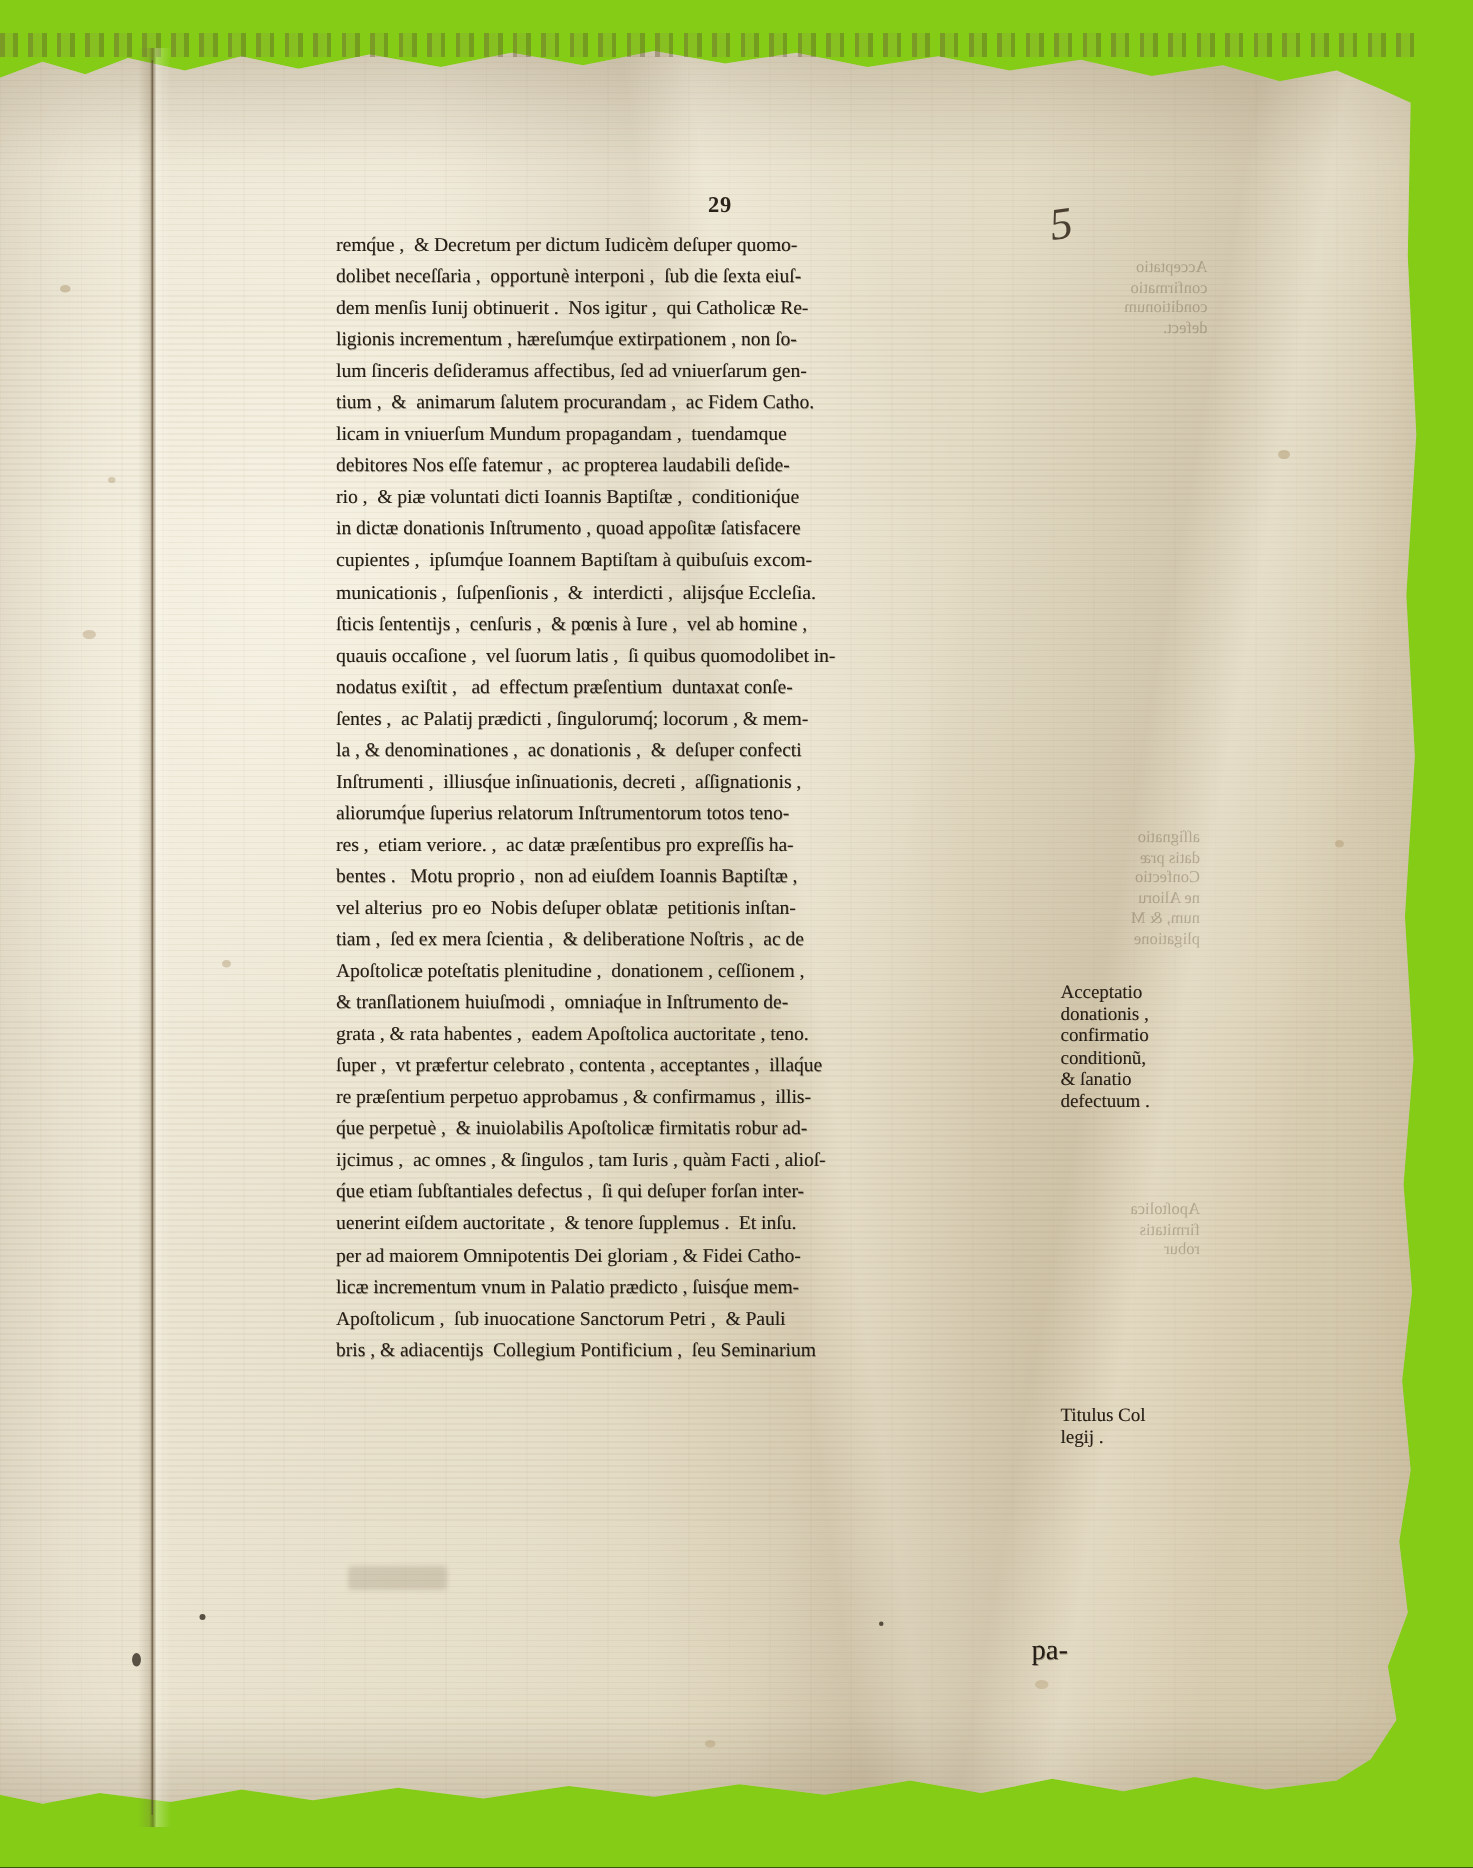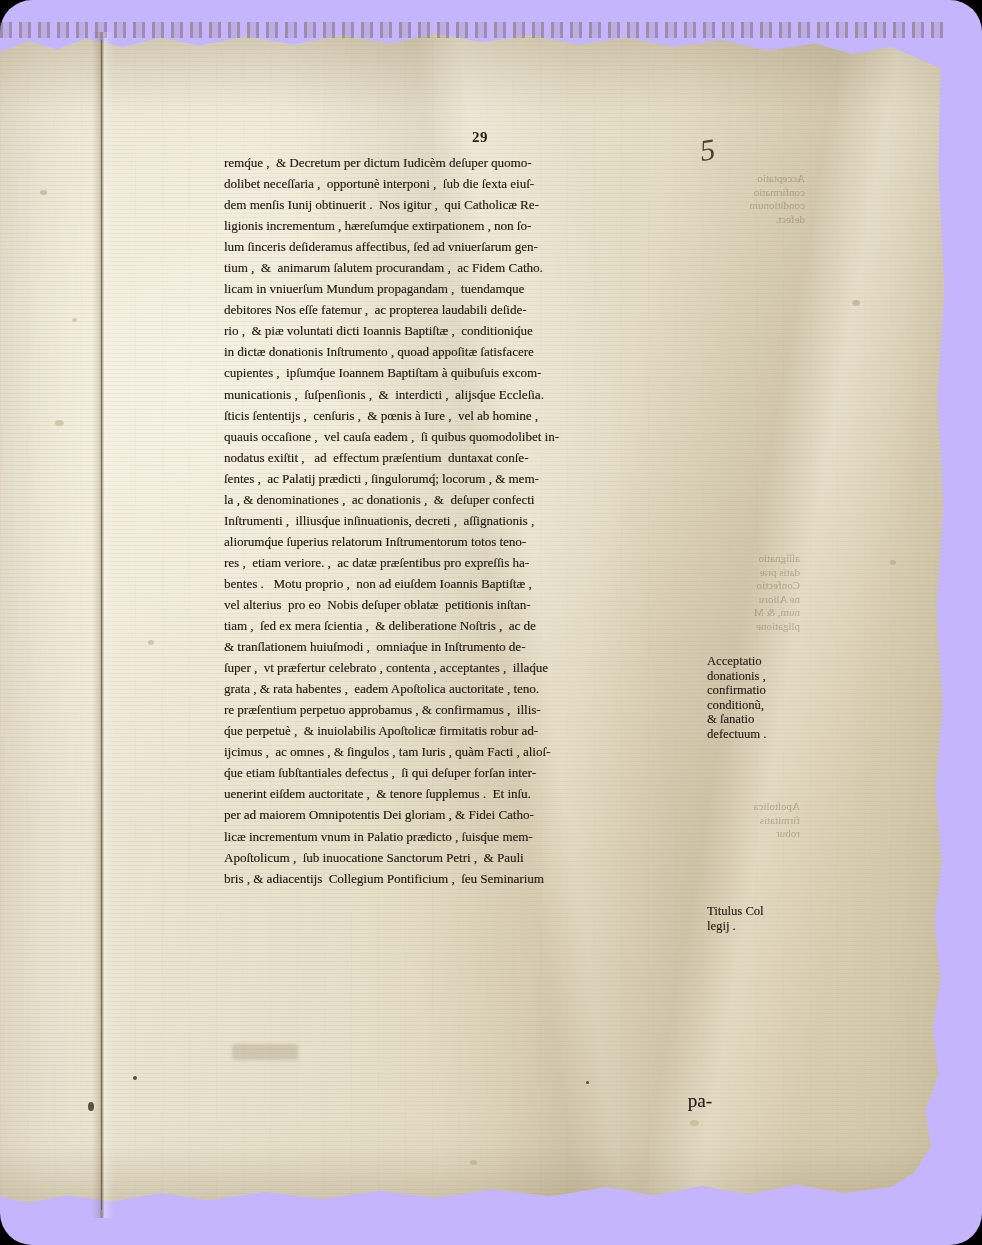--- a/index.html
+++ b/index.html
@@ -5,23 +5,22 @@
   * { box-sizing: border-box; }
   html, body {
     margin: 0; padding: 0;
     width: 982px; height: 1245px;
     background: #000000;
     overflow: hidden;
   }
   #stage {
     position: relative;
     width: 982px; height: 1245px;
-    background: #c4b5fd;
+    background: #84cc16;
     font-family: "Liberation Serif", "DejaVu Serif", serif;
-    border-radius: 32px;
   }
 
   
   .leaf {
     position: absolute;
     left: 0px; top: 28px;
     width: 948px; height: 1190px;
     background:
       radial-gradient(ellipse 70% 55% at 20% 30%, rgba(255,252,240,0.55), rgba(255,252,240,0) 70%),
       radial-gradient(ellipse 60% 50% at 78% 72%, rgba(214,200,168,0.40), rgba(214,200,168,0) 72%),
@@ -139,21 +138,21 @@
   
   .marginal {
     position: absolute;
     color: #271f17;
     font-size: 12.6px;
     line-height: 14.6px;
     white-space: pre-line;
     text-shadow: 0.3px 0.3px 0.3px rgba(60,46,28,0.40);
   }
   #note-acceptatio { left: 707px; top: 654px; width: 104px; }
-  #note-titulus    { left: 707px; top: 904px; width: 104px; }
+  #note-titulus    { left: 707px; top: 936px; width: 104px; }
 
   
   .showthrough {
     position: absolute;
     color: rgba(86,72,50,0.33);
     font-size: 11px;
     line-height: 13.6px;
     transform: scaleX(-1);
     white-space: pre-line;
     pointer-events: none;
@@ -210,33 +209,34 @@
     <div class="line">ligionis incrementum , hæreſumq́ue extirpationem , non ſo-</div>
     <div class="line">lum ſinceris deſideramus affectibus, ſed ad vniuerſarum gen-</div>
     <div class="line">tium ,  &amp;  animarum ſalutem procurandam ,  ac Fidem Catho.</div>
     <div class="line">licam in vniuerſum Mundum propagandam ,  tuendamque</div>
     <div class="line">debitores Nos eſſe fatemur ,  ac propterea laudabili deſide-</div>
     <div class="line">rio ,  &amp; piæ voluntati dicti Ioannis Baptiſtæ ,  conditioniq́ue</div>
     <div class="line">in dictæ donationis Inſtrumento , quoad appoſitæ ſatisfacere</div>
     <div class="line">cupientes ,  ipſumq́ue Ioannem Baptiſtam à quibuſuis excom-</div>
     <div class="line">municationis ,  ſuſpenſionis ,  &amp;  interdicti ,  alijsq́ue Eccleſia.</div>
     <div class="line">ſticis ſententijs ,  cenſuris ,  &amp; pœnis à Iure ,  vel ab homine ,</div>
-    <div class="line">quauis occaſione ,  vel cauſa eadem ,  ſi quibus quomodolibet in-</div>
+    <div class="line">quauis occaſione ,  vel ſuorum latis ,  ſi quibus quomodolibet in-</div>
     <div class="line">nodatus exiſtit ,   ad  effectum præſentium  duntaxat conſe-</div>
     <div class="line">ſentes ,  ac Palatij prædicti , ſingulorumq́; locorum , &amp; mem-</div>
     <div class="line">la , &amp; denominationes ,  ac donationis ,  &amp;  deſuper confecti</div>
     <div class="line">Inſtrumenti ,  illiusq́ue inſinuationis, decreti ,  aſſignationis ,</div>
     <div class="line">aliorumq́ue ſuperius relatorum Inſtrumentorum totos teno-</div>
     <div class="line">res ,  etiam veriore. ,  ac datæ præſentibus pro expreſſis ha-</div>
     <div class="line">bentes .   Motu proprio ,  non ad eiuſdem Ioannis Baptiſtæ ,</div>
     <div class="line">vel alterius  pro eo  Nobis deſuper oblatæ  petitionis inſtan-</div>
     <div class="line">tiam ,  ſed ex mera ſcientia ,  &amp; deliberatione Noſtris ,  ac de</div>
+    <div class="line">Apoſtolicæ poteſtatis plenitudine ,  donationem , ceſſionem ,</div>
     <div class="line">&amp; tranſlationem huiuſmodi ,  omniaq́ue in Inſtrumento de-</div>
+    <div class="line">grata , &amp; rata habentes ,  eadem Apoſtolica auctoritate , teno.</div>
     <div class="line">ſuper ,  vt præfertur celebrato , contenta , acceptantes ,  illaq́ue</div>
-    <div class="line">grata , &amp; rata habentes ,  eadem Apoſtolica auctoritate , teno.</div>
     <div class="line">re præſentium perpetuo approbamus , &amp; confirmamus ,  illis-</div>
     <div class="line">q́ue perpetuè ,  &amp; inuiolabilis Apoſtolicæ firmitatis robur ad-</div>
     <div class="line">ijcimus ,  ac omnes , &amp; ſingulos , tam Iuris , quàm Facti , alioſ-</div>
     <div class="line">q́ue etiam ſubſtantiales defectus ,  ſi qui deſuper forſan inter-</div>
     <div class="line">uenerint eiſdem auctoritate ,  &amp; tenore ſupplemus .  Et inſu.</div>
     <div class="line">per ad maiorem Omnipotentis Dei gloriam , &amp; Fidei Catho-</div>
     <div class="line">licæ incrementum vnum in Palatio prædicto , ſuisq́ue mem-</div>
     <div class="line">Apoſtolicum ,  ſub inuocatione Sanctorum Petri ,  &amp; Pauli</div>
     <div class="line">bris , &amp; adiacentijs  Collegium Pontificium ,  ſeu Seminarium</div>
   </div>

